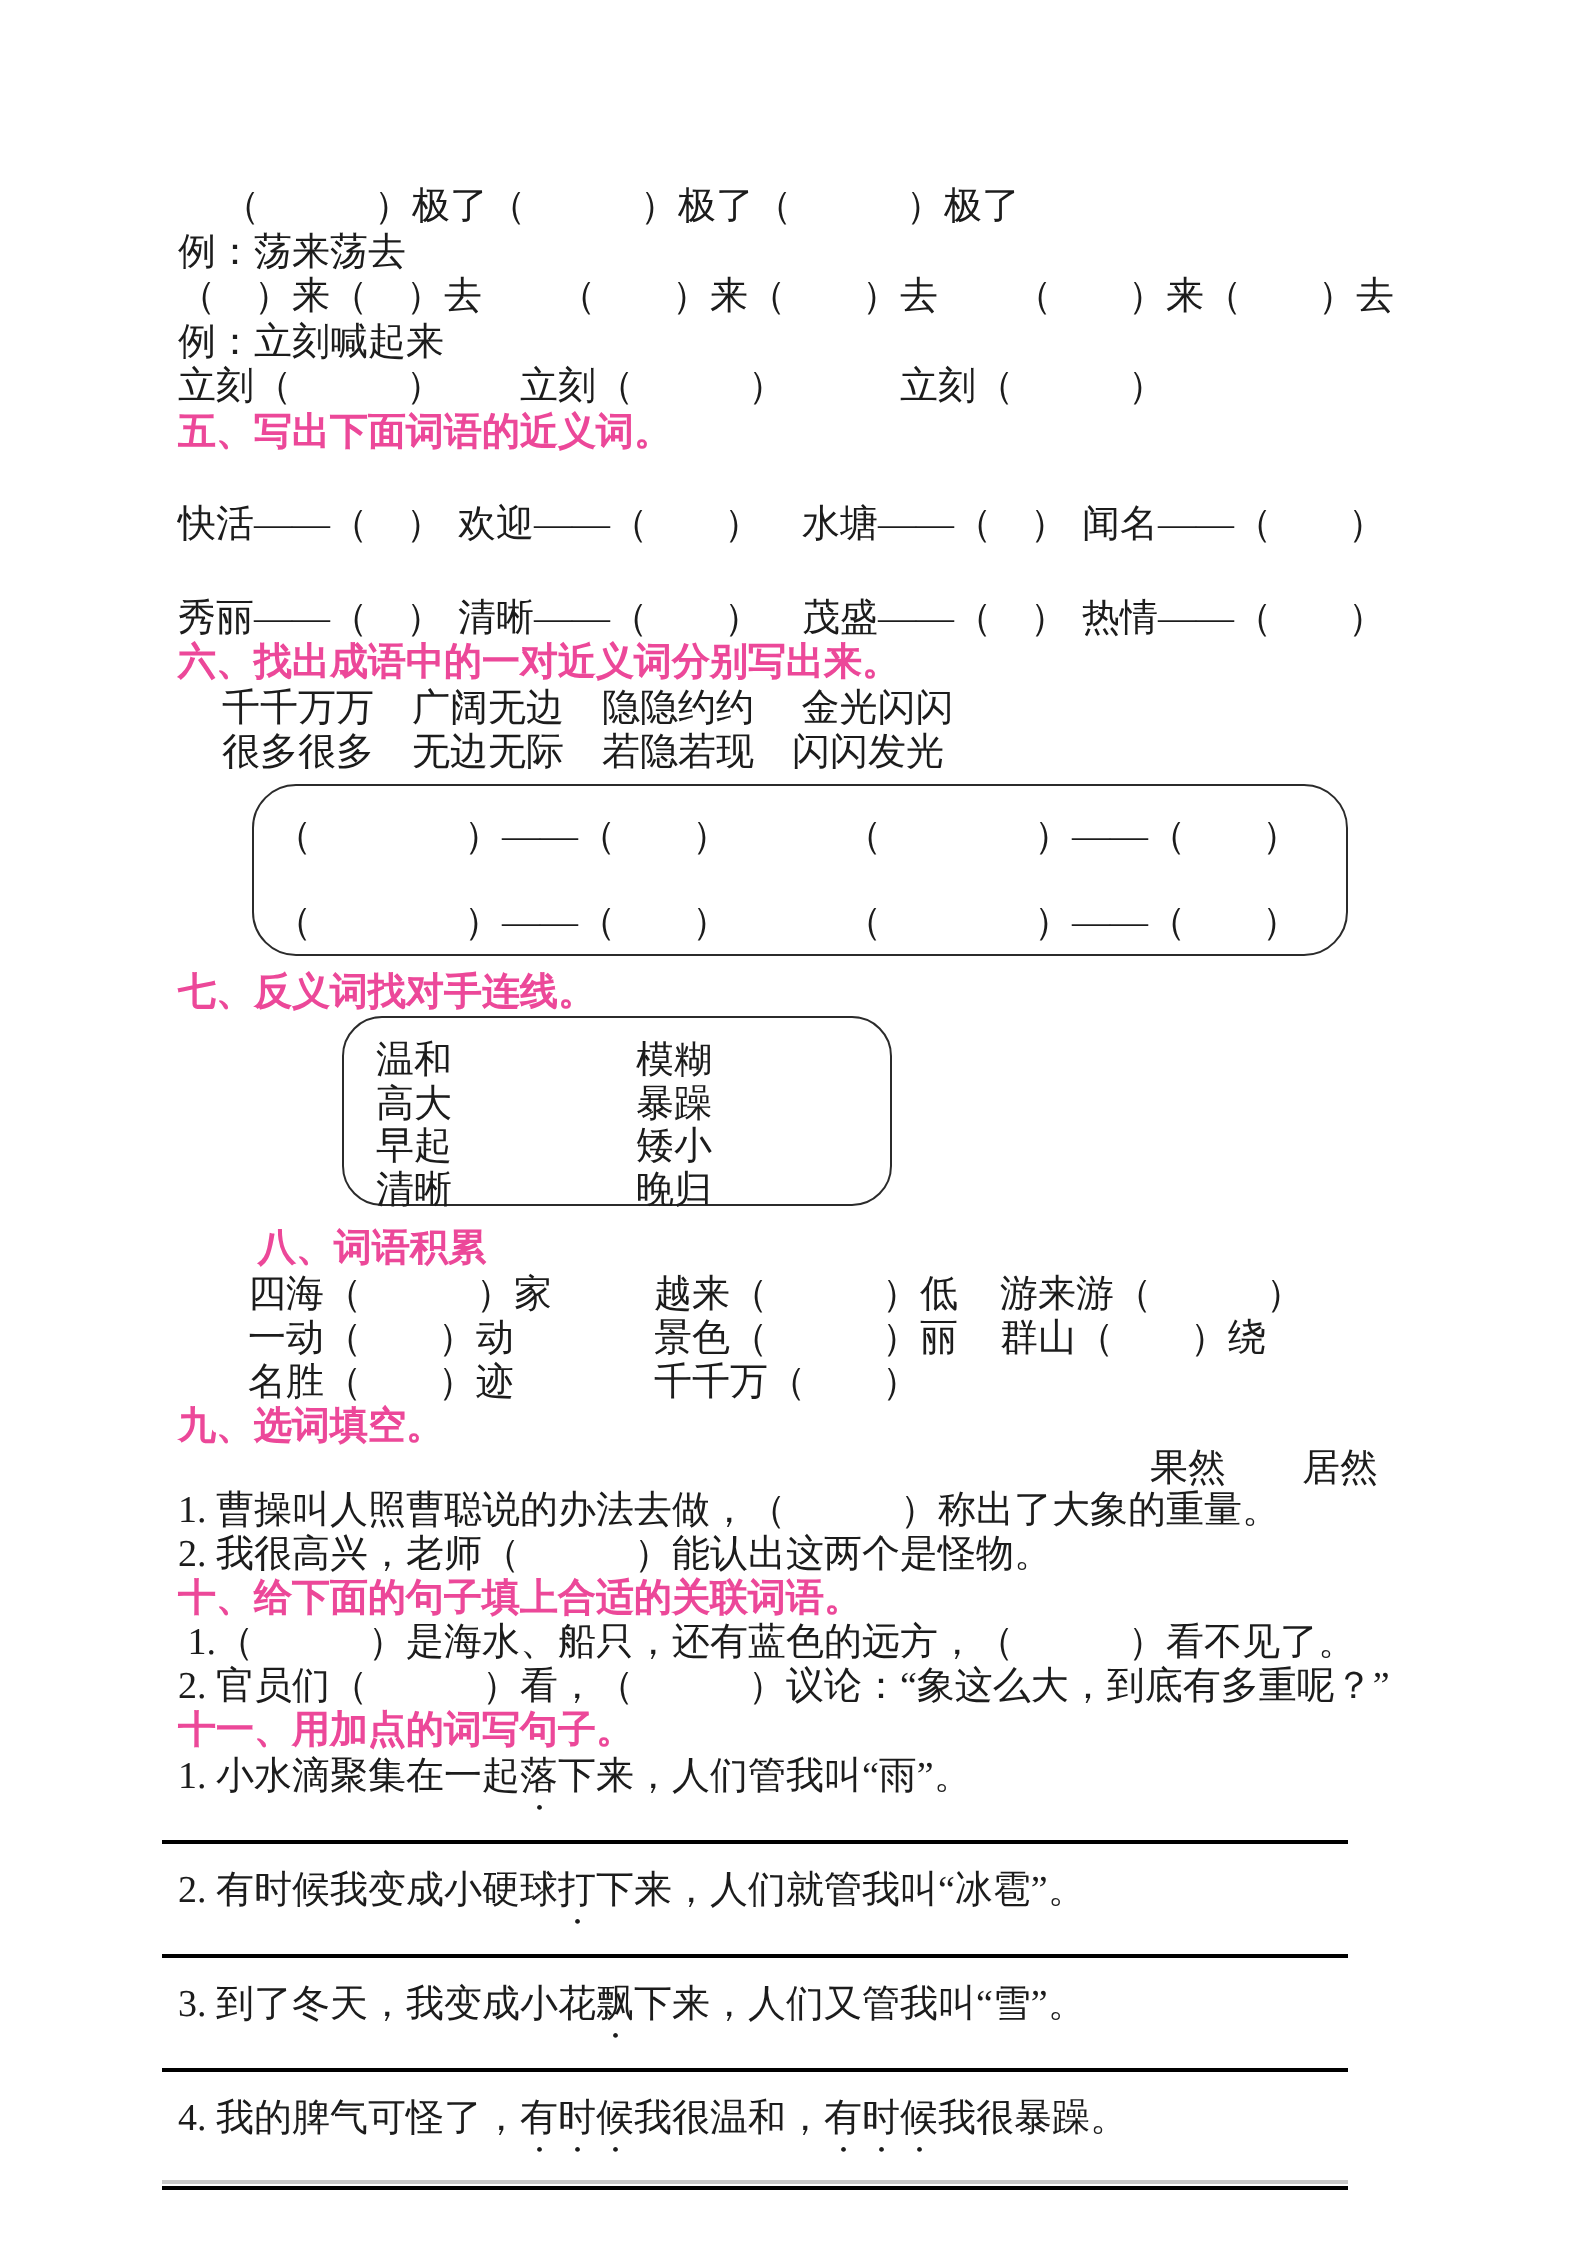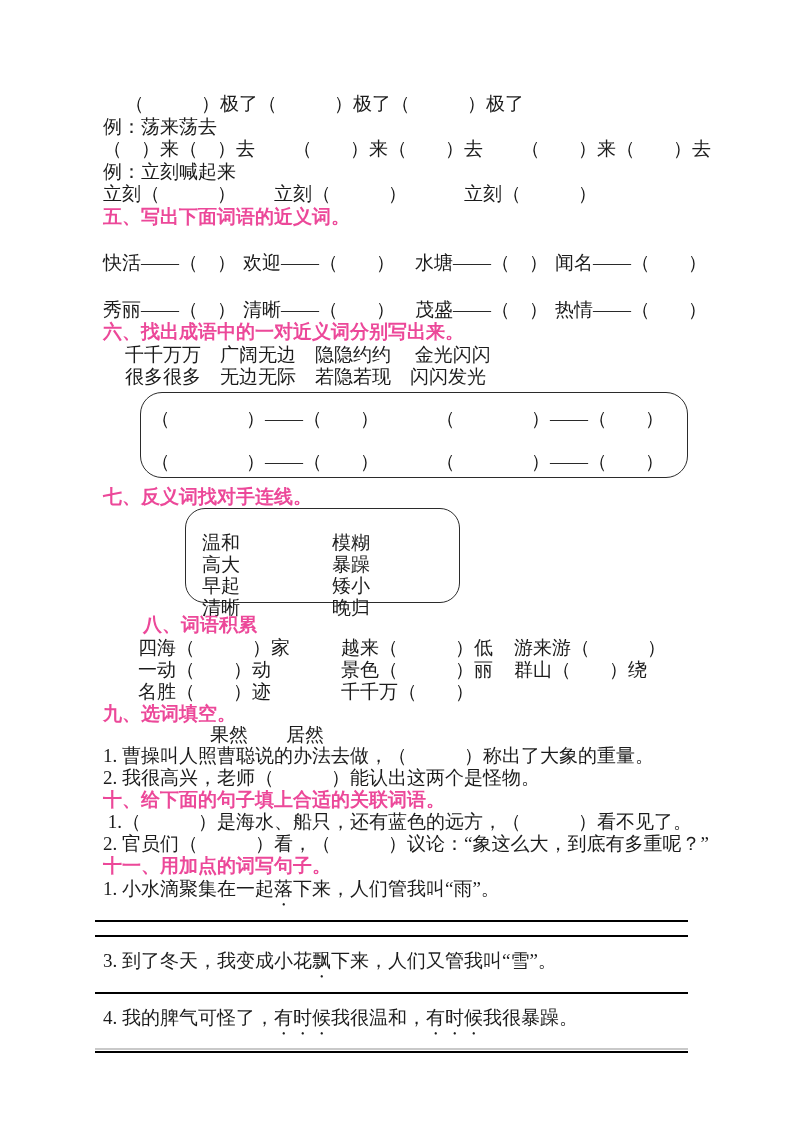--- a/index.html
+++ b/index.html
@@ -5,45 +5,45 @@
   html,body{margin:0;padding:0;background:#ffffff;}
   .page{
     position:relative;
     width:793px;height:1122px;
     background:#ffffff;
     overflow:hidden;
     font-family:"Liberation Serif","DejaVu Serif",serif;
     color:#1c1c1c;
     font-size:19px;
   }
-  .content{position:absolute;left:103px;top:93px;width:600px;}
+  .content{position:absolute;left:89px;top:93px;width:600px;}
   .line{white-space:pre;line-height:22.5px;}
   .indent1{margin-left:22px;}
   .title{
     font-family:"Liberation Sans","DejaVu Sans",sans-serif;
     font-weight:bold;color:#ec4899;line-height:22.5px;white-space:pre;
   }
   .grid4{display:grid;grid-template-columns:140px 172px 140px auto;line-height:22.5px;white-space:pre;margin-top:24px;}
   .grid3{display:grid;grid-template-columns:203px 173px auto;line-height:22px;white-space:pre;margin-left:35px;}
   .answer-box{
     width:548px;height:86px;margin-top:3px;margin-left:37px;
     border:1.5px solid #2b2b2b;border-radius:22px;
     padding:15px 0 0 10px;box-sizing:border-box;
   }
   .answer-box .line{line-height:22px;margin-bottom:21px;}
   .sec7-gap{margin-top:8px;}
   .match-box{
     width:275px;height:95px;margin-left:82px;
     border:1.5px solid #2b2b2b;border-radius:20px;
-    padding:23px 0 0 16px;box-sizing:border-box;
+    padding:11px 0 0 16px;box-sizing:border-box;
     display:grid;grid-template-columns:130px auto;
     line-height:21.5px;
   }
   .sec8-gap{margin-top:11px;margin-left:40px;}
-  .s9-options{margin-left:107px;line-height:19.5px;white-space:pre;}
+  .s9-options{margin-left:64px;line-height:19.5px;white-space:pre;text-align:right;}
   .q{line-height:22px;white-space:pre;}
   .sent{line-height:22px;white-space:pre;}
   .emph{
     -webkit-text-emphasis:dot;-webkit-text-emphasis-position:under right;
     text-emphasis:dot;text-emphasis-position:under right;
   }
   .ansline{
     width:593px;margin-left:-8px;height:0;
     border-top:2px solid #000;
     margin-top:10px;margin-bottom:13px;
@@ -120,20 +120,21 @@
 
     <div class="title">十、给下面的句子填上合适的关联词语。</div>
     <div class="q"> 1.（　　　）是海水、船只，还有蓝色的远方，（　　　）看不见了。</div>
     <div class="q">2. 官员们（　　　）看，（　　　）议论：“象这么大，到底有多重呢？”</div>
 
     <div class="title">十一、用加点的词写句子。</div>
 
     <div class="sent"><span>1. 小水滴聚集在一起</span><span class="emph">落</span><span>下来，人们管我叫“雨”。</span><span class="emph"></span><span></span></div>
     <div class="ansline"></div>
 
+    <div class="sent"><span>2. 有时候我变成小硬球</span><span class="emph">打</span><span>下来，人们就管我叫“冰雹”。</span><span class="emph"></span><span></span></div>
     <div class="ansline"></div>
 
     <div class="sent"><span>3. 到了冬天，我变成小花</span><span class="emph">飘</span><span>下来，人们又管我叫“雪”。</span><span class="emph"></span><span></span></div>
     <div class="ansline"></div>
 
     <div class="sent"><span>4. 我的脾气可怪了，</span><span class="emph">有时候</span><span>我很温和，</span><span class="emph">有时候</span><span>我很暴躁。</span></div>
     <div class="ansline last"></div>
 
   </div>
 </div>

